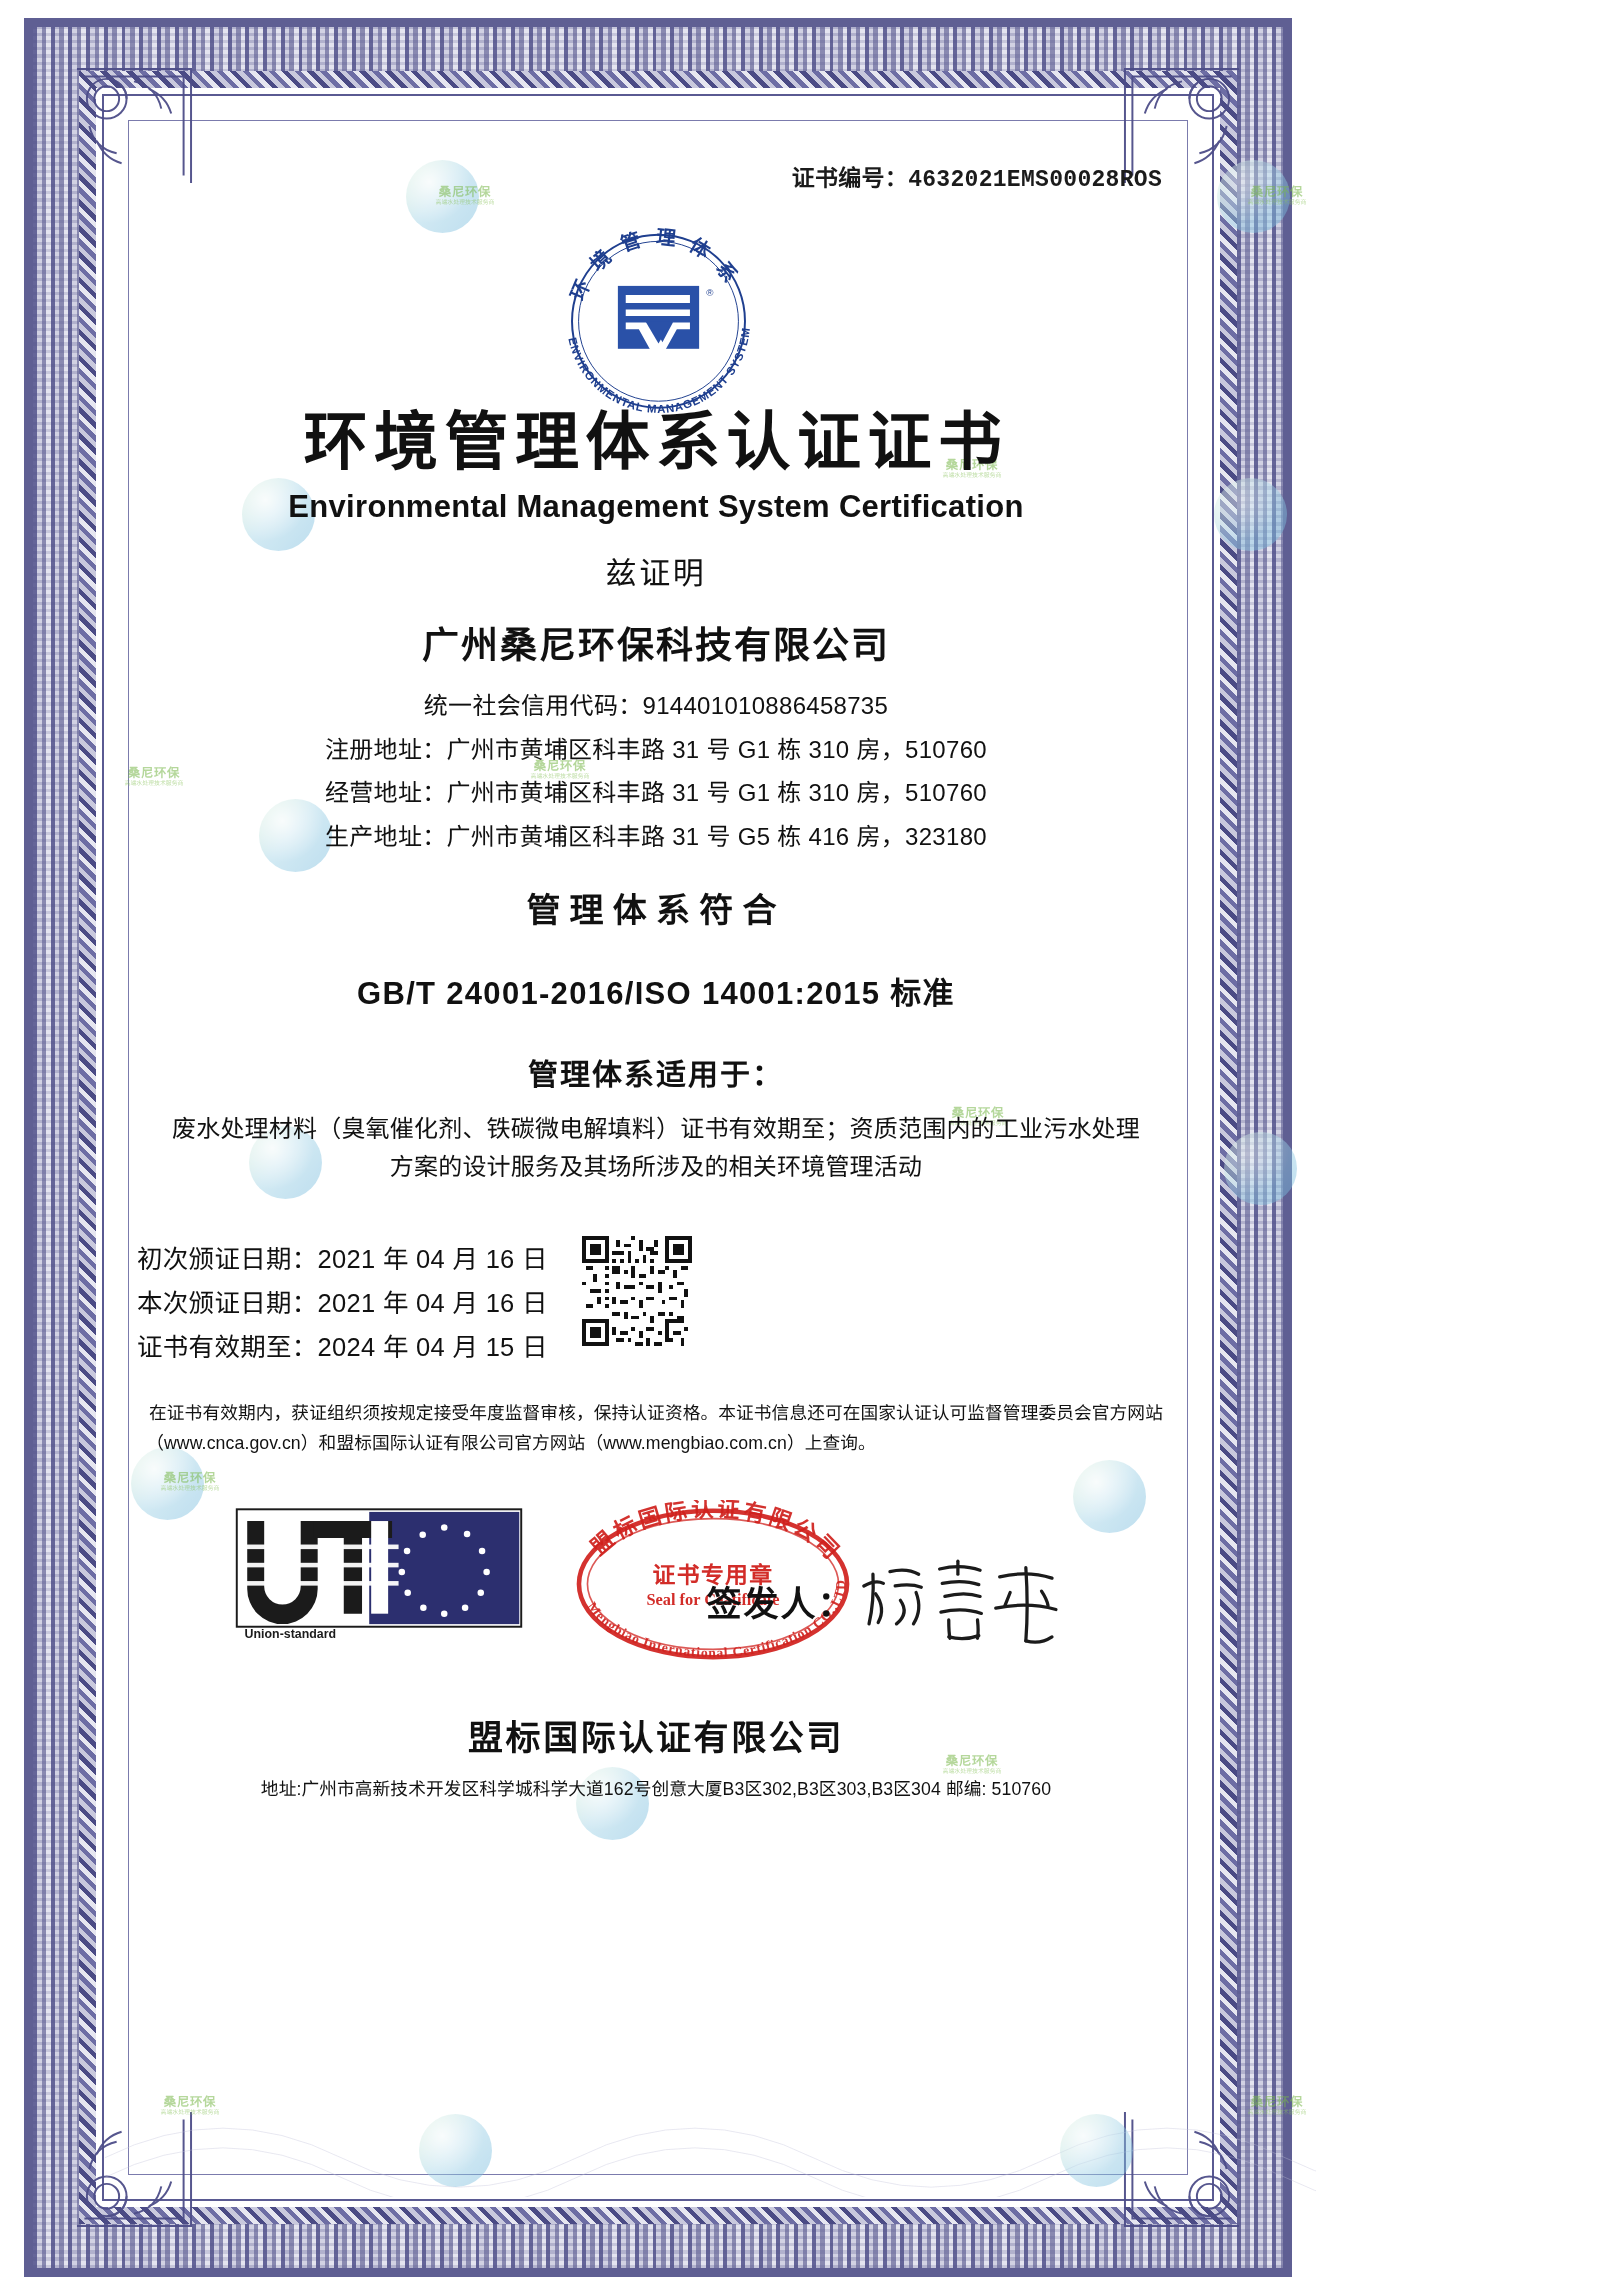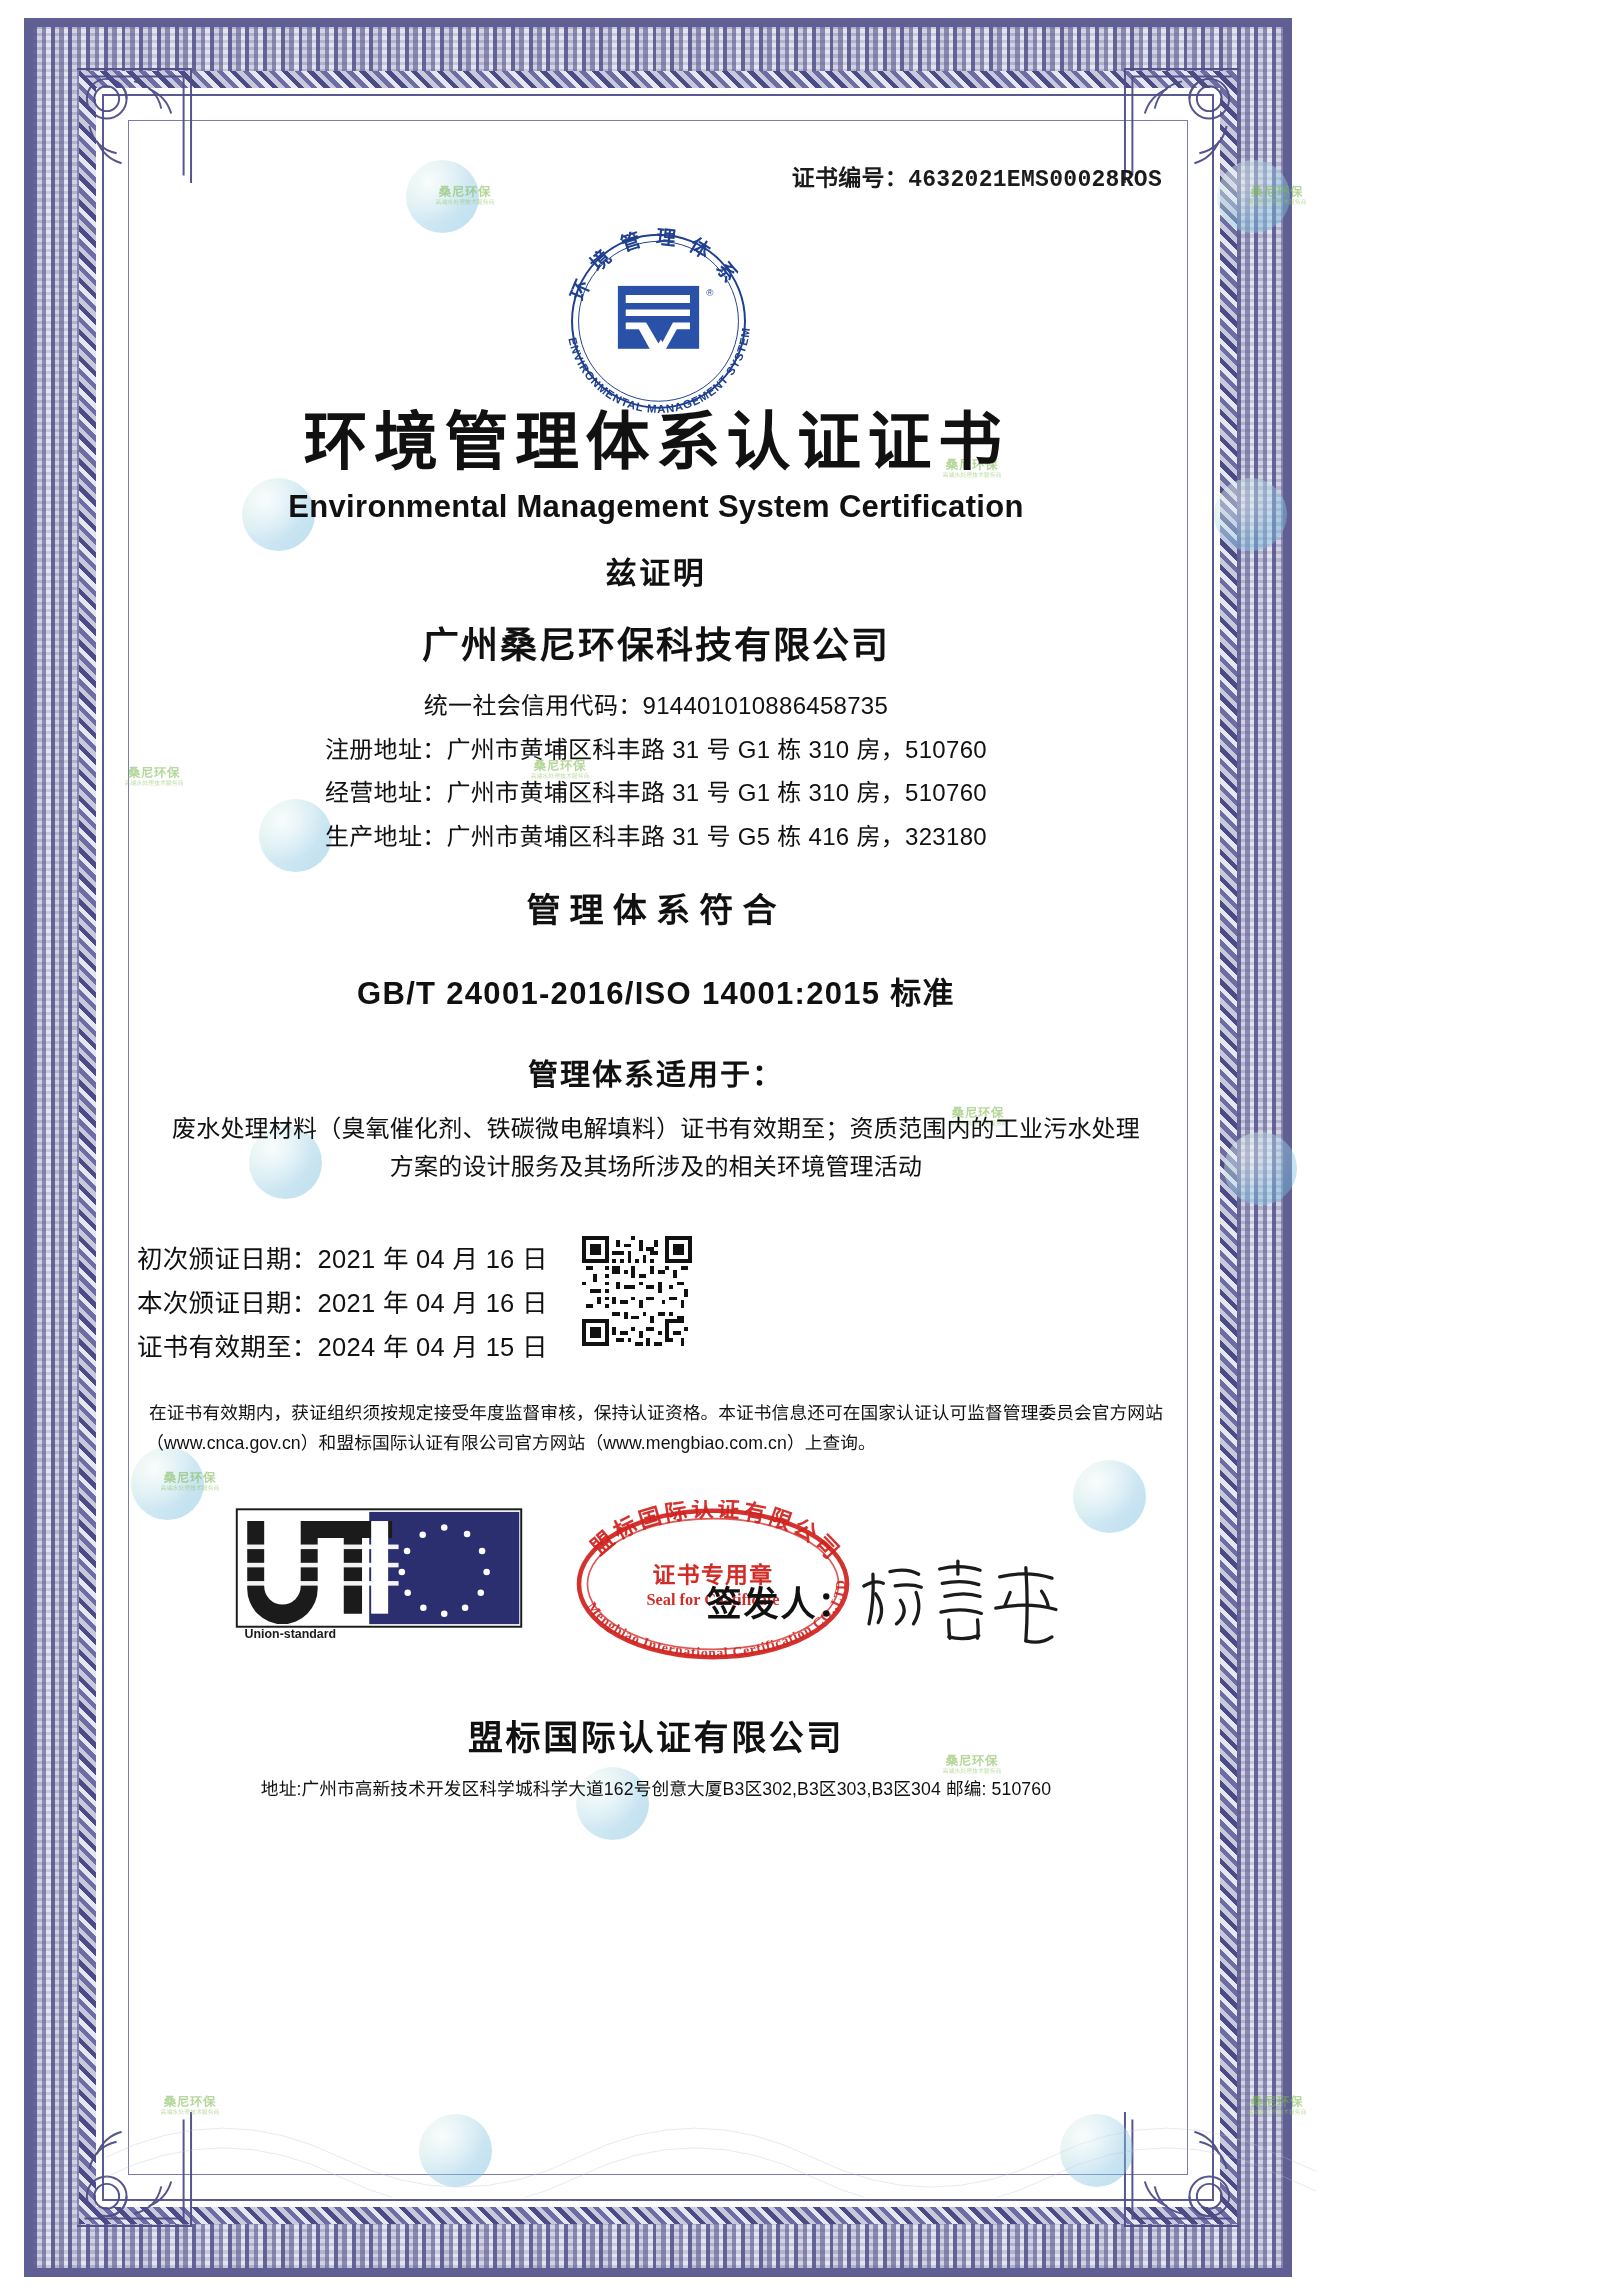--- a/index.html
+++ b/index.html
@@ -196,21 +196,21 @@
   }
   .title-en {
     font-size: 31px;
     font-weight: bold;
     color: #111;
     letter-spacing: 0.3px;
     margin: 9.2px 0 0 0;
   }
   .hereby {
     font-size: 31px;
-    font-weight: bold;
+    font-weight: normal;
     color: #111;
     letter-spacing: 2.6px;
     margin: 23.6px 0 0 0;
   }
 
   .company {
     font-size: 37px;
     font-weight: bold;
     color: #111;
     letter-spacing: 2px;

